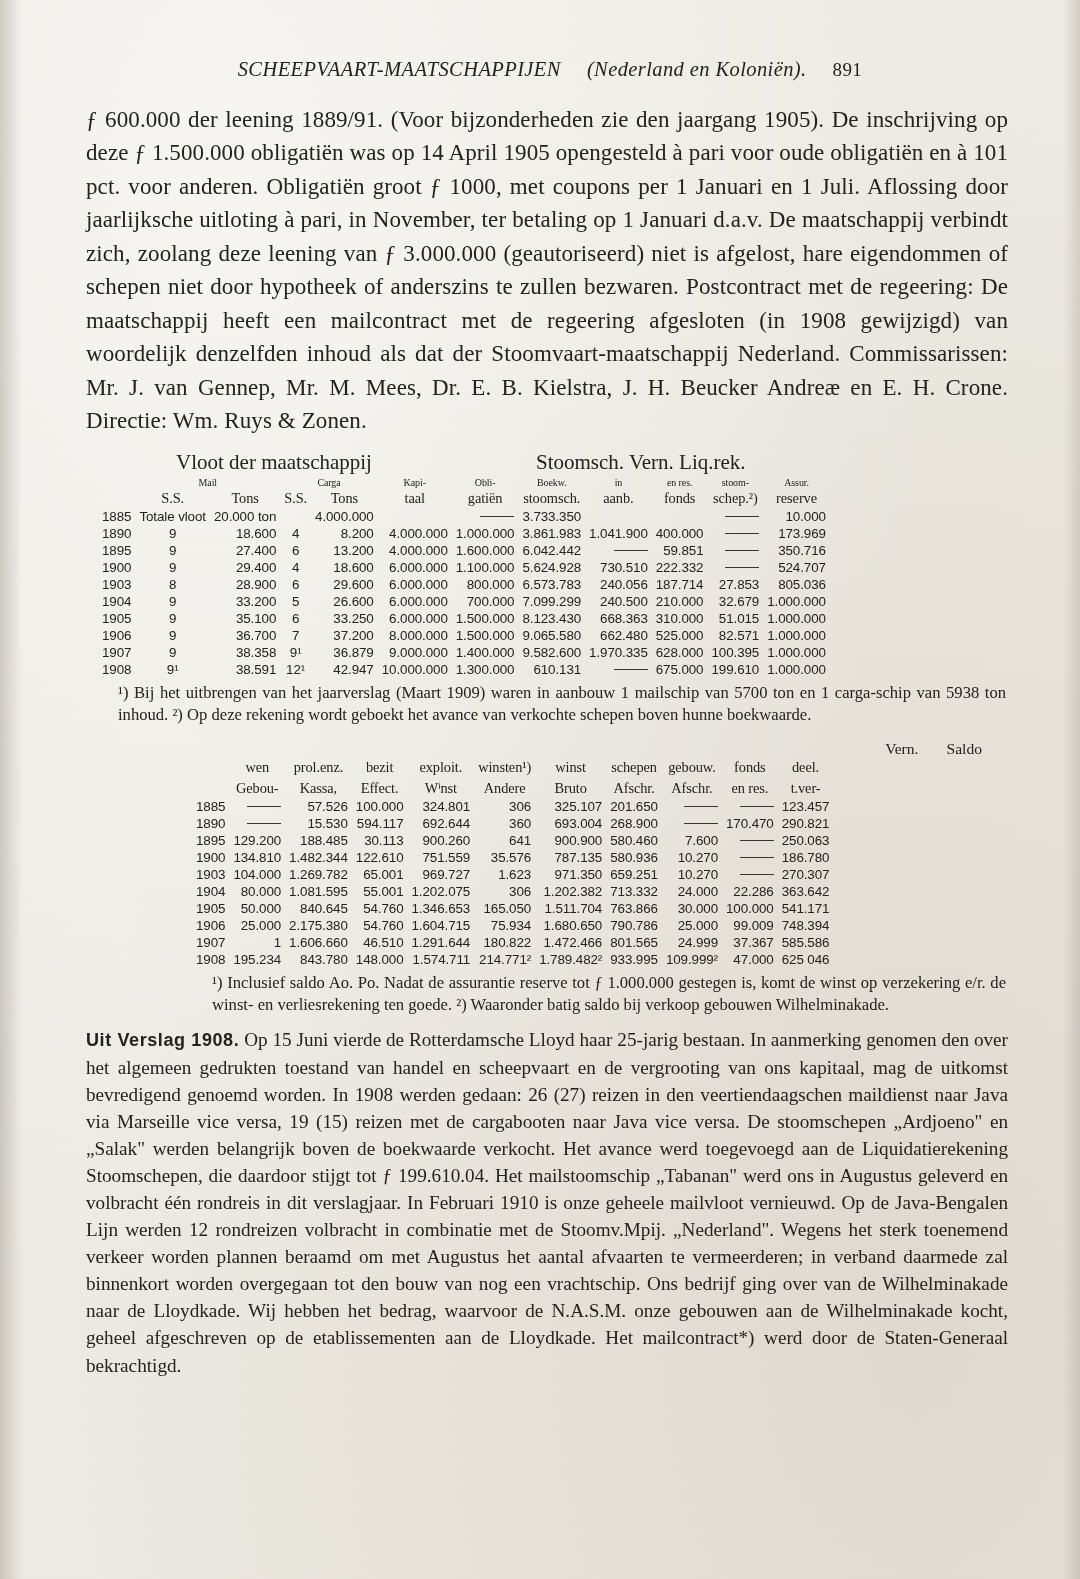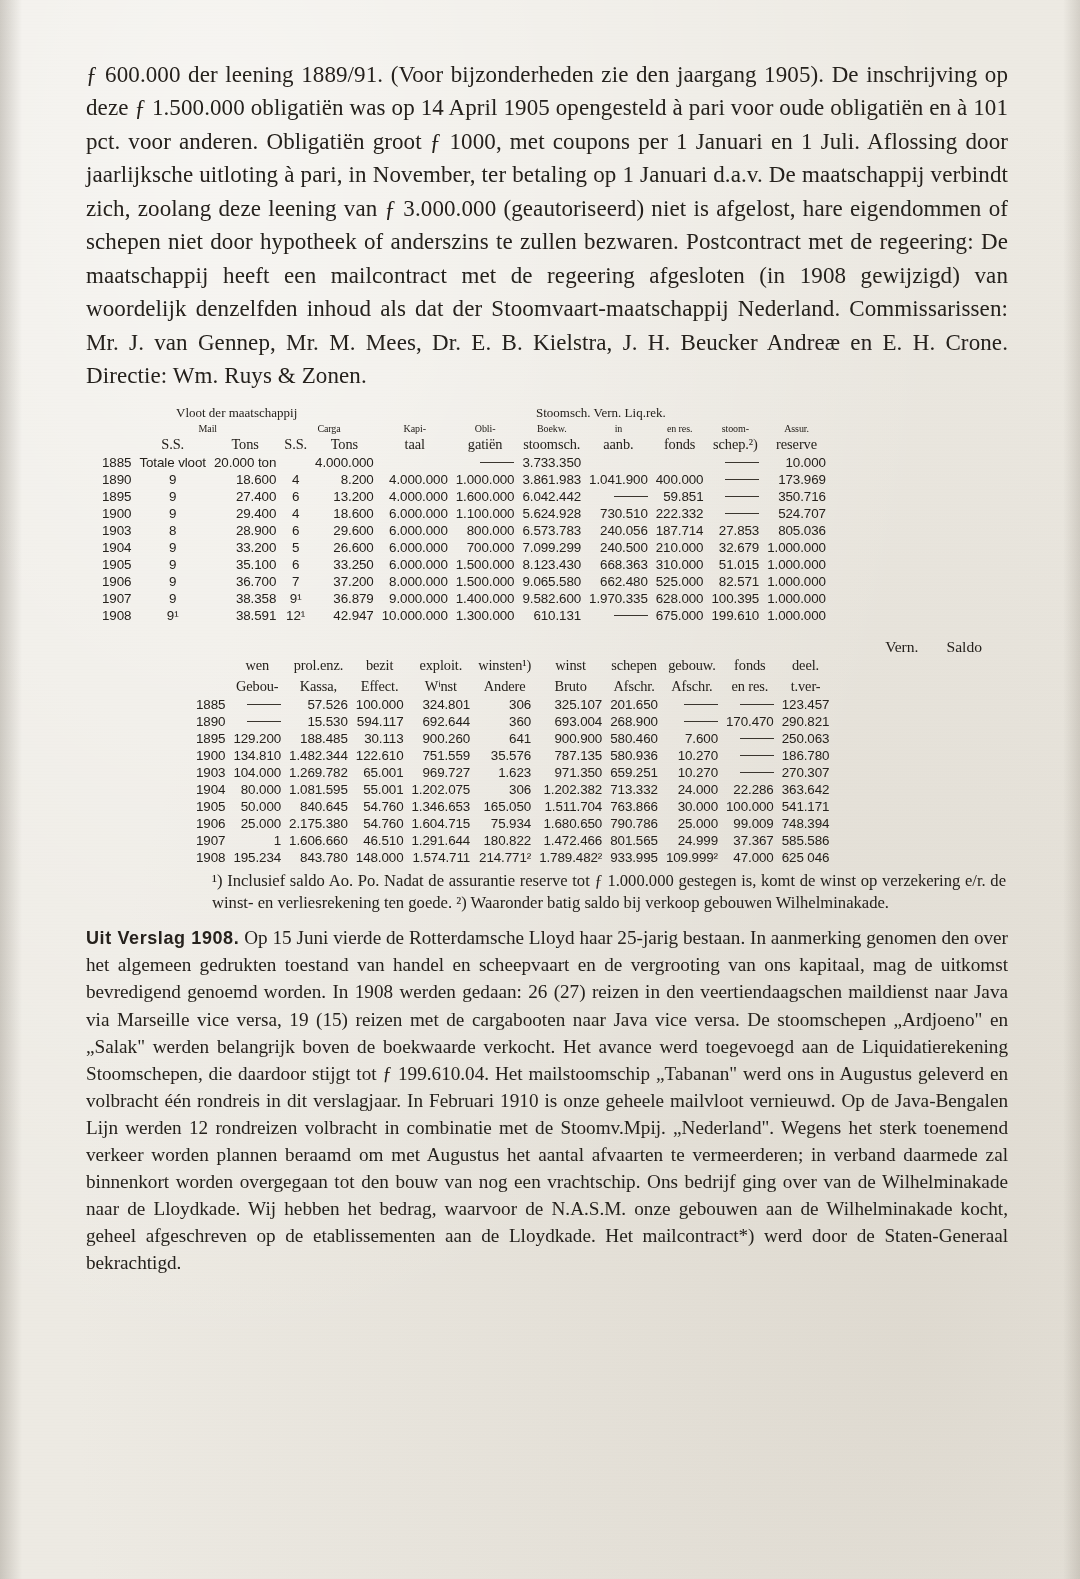--- a/index.html
+++ b/index.html
@@ -79,21 +79,21 @@
     letter-spacing: -0.1px;
   }
   table.fin td, table.fin th {
     padding: 1px 4px;
     white-space: nowrap;
     font-weight: normal;
     vertical-align: bottom;
   }
   .t1-caption {
     font-family: "Liberation Serif", serif;
-    font-size: 13px;
+    font-size: 21px;
     display: flex;
     padding-left: 78px;
     margin-bottom: 1px;
   }
   .t1-caption .c-left { width: 360px; }
   .t1-caption .c-right { }
   .hdr td { font-family: "Liberation Serif", serif; font-size: 10px; text-align: center; }
   .hdr2 td { font-family: "Liberation Serif", serif; font-size: 14.4px; text-align: center; }
   .num { text-align: right; }
   .ctr { text-align: center; }
@@ -135,20 +135,25 @@
 </style>
 </head>
 <body>
 
 <div class="page">
   <div class="left-edge"></div>
   <div class="right-edge"></div>
 
   <div class="content">
 
+    <div class="header-line">
+      <span class="header-title">SCHEEPVAART-MAATSCHAPPIJEN</span>
+      <span class="header-sub">(Nederland en Koloniën).</span>
+      <span class="header-page">891</span>
+    </div>
 
     <div class="body-text">ƒ 600.000 der leening 1889/91. (Voor bijzonderheden zie den jaargang 1905). De inschrijving op deze ƒ 1.500.000 obligatiën was op 14 April 1905 opengesteld à pari voor oude obligatiën en à 101 pct. voor anderen. Obligatiën groot ƒ 1000, met coupons per 1 Januari en 1 Juli. Aflossing door jaarlijksche uitloting à pari, in November, ter betaling op 1 Januari d.a.v. De maatschappij verbindt zich, zoolang deze leening van ƒ 3.000.000 (geautoriseerd) niet is afgelost, hare eigendommen of schepen niet door hypotheek of anderszins te zullen bezwaren. Postcontract met de regeering: De maatschappij heeft een mailcontract met de regeering afgesloten (in 1908 gewijzigd) van woordelijk denzelfden inhoud als dat der Stoomvaart-maatschappij Nederland. Commissarissen: Mr. J. van Gennep, Mr. M. Mees, Dr. E. B. Kielstra, J. H. Beucker Andreæ en E. H. Crone. Directie: Wm. Ruys &amp; Zonen.</div>
 
     <div class="table-block">
       <div class="t1-caption">
         <span class="c-left">Vloot der maatschappij</span>
         <span class="c-right">Stoomsch. Vern. Liq.rek.</span>
       </div>
       <table class="fin">
         <thead>
@@ -315,20 +320,21 @@
               <td class="num">10.000.000</td>
               <td class="num">1.300.000</td>
               <td class="num">610.131</td>
               <td class="num"><span class="dash"></span></td>
               <td class="num">675.000</td>
               <td class="num">199.610</td>
               <td class="num">1.000.000</td>
             </tr>
           </tbody>
       </table>
+      <div class="footnote">¹) Bij het uitbrengen van het jaarverslag (Maart 1909) waren in aanbouw 1 mailschip van 5700 ton en 1 carga-schip van 5938 ton inhoud.  ²) Op deze rekening wordt geboekt het avance van verkochte schepen boven hunne boekwaarde.</div>
     </div>
 
     <div class="table2-block">
       <div class="t2-top">
         <span>Vern.</span>
         <span>Saldo</span>
       </div>
       <table class="fin">
         <thead>
           <tr class="hdr2">

